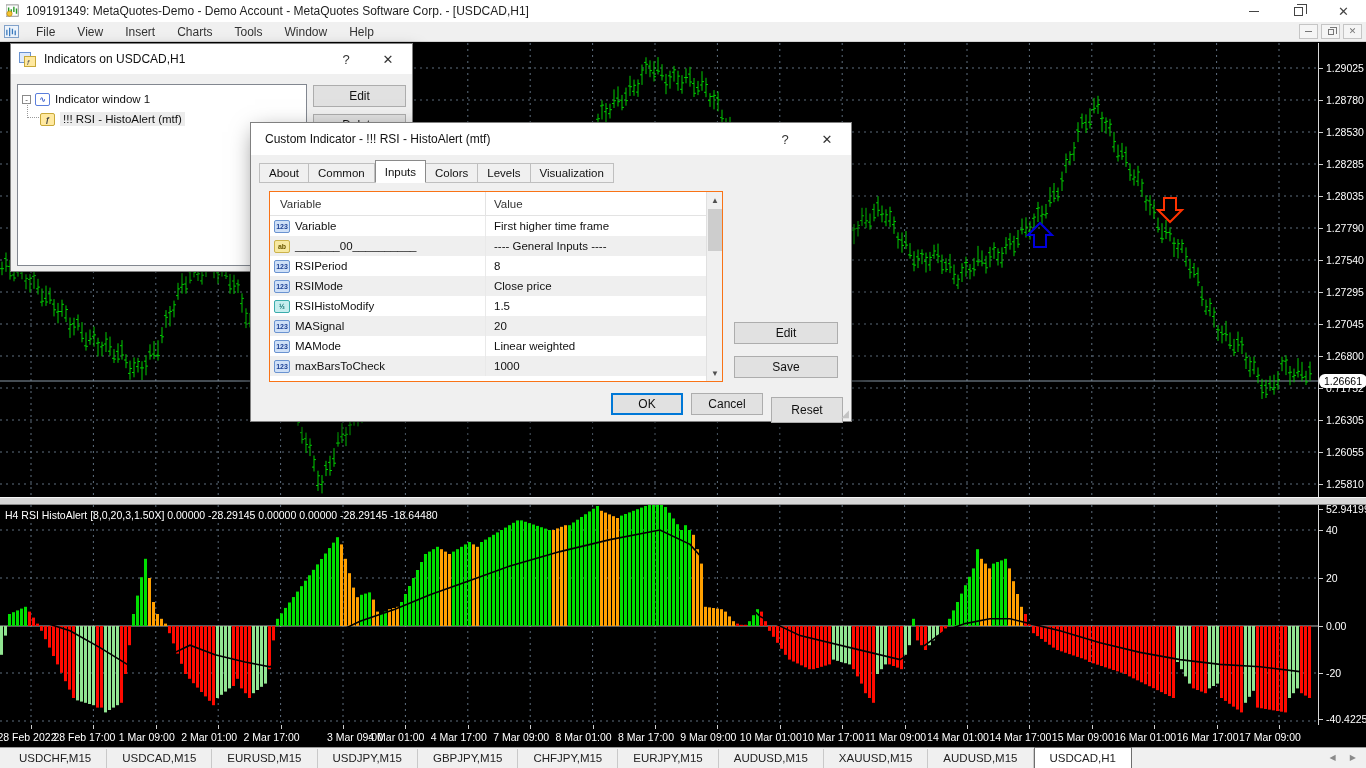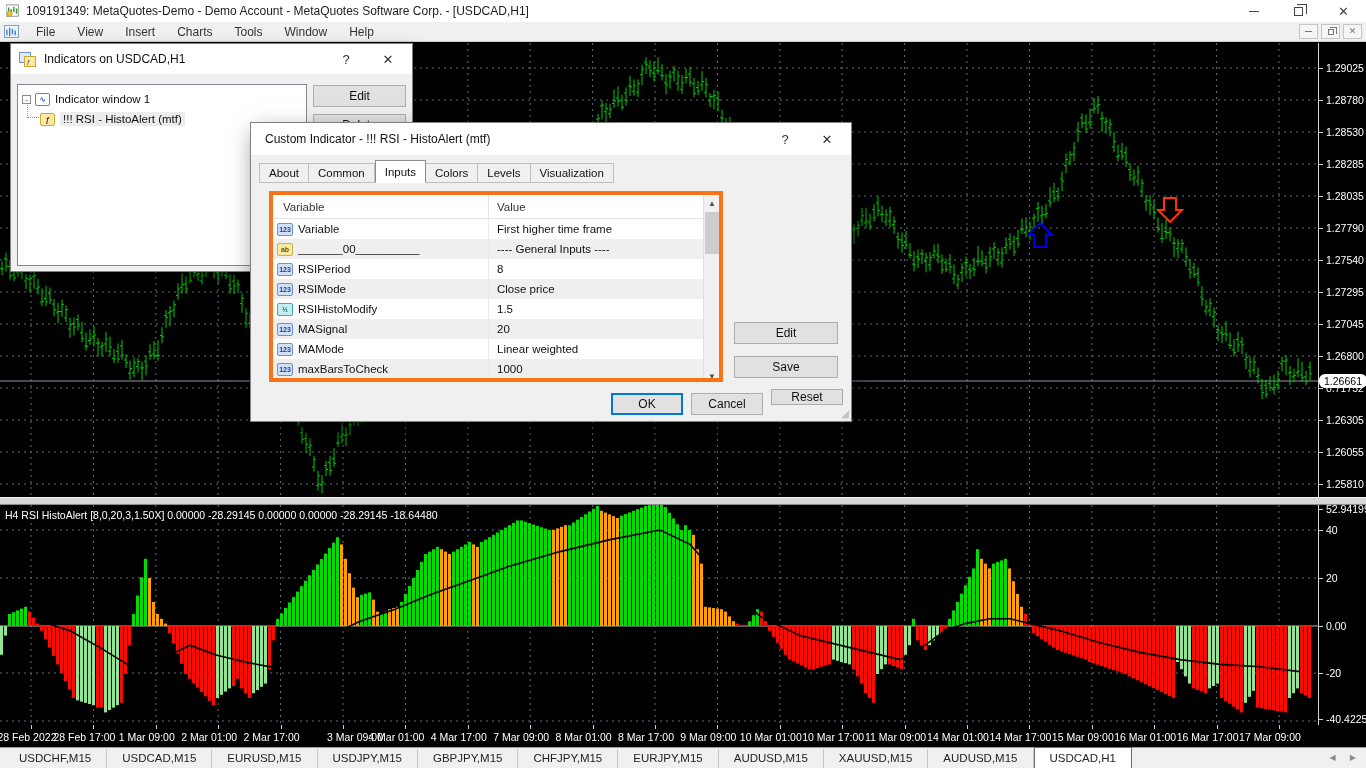--- a/index.html
+++ b/index.html
@@ -60,21 +60,21 @@
   .icon-fx { background:#ffe9a0; border:1px solid #c8a838; color:#444; font-style:italic; font-weight:bold; }
   .sel-label { background:#ececec; padding:1px 3px; }
   .dotline-v { position:absolute; border-left:1px dotted #9a9a9a; }
   .dotline-h { position:absolute; border-top:1px dotted #9a9a9a; }
 
   #custom-dialog { left:250px; top:122px; width:602px; height:300px; box-shadow:5px 10px 22px rgba(0,0,0,.5); }
   .dlg-tabs { position:absolute; left:8px; top:40px; height:20px; display:flex; }
   .dtab { font-size:11.5px; color:#111; padding:3px 9px 2px 9px; background:#f0f0f0; border:1px solid #bfbfbf; border-left:none; }
   .dtab:first-child { border-left:1px solid #bfbfbf; }
   .dtab.active { background:#ffffff; border:1px solid #8a8a8a; margin-top:-3px; padding-top:5px; border-bottom:1px solid #fff; }
-  #param-table { position:absolute; left:18px; top:68px; width:454px; height:191px; background:#fff; border:4px solid #f97316; overflow:hidden; }
+  #param-table { position:absolute; left:18px; top:68px; width:454px; height:191px; background:#fff; border:1px solid #f97316; overflow:hidden; }
   .tbl-header { display:flex; height:24px; border-bottom:1px solid #e3e3e3; font-size:11.5px; color:#333; align-items:center; }
   .th-var { width:216px; padding-left:10px; border-right:1px solid #e3e3e3; height:100%; display:flex; align-items:center; }
   .th-val { flex:1; padding-left:8px; }
   .tbl-row { display:flex; height:20px; align-items:center; font-size:11.5px; color:#111; }
   .tbl-row.alt { background:#efefef; }
   .td-var { width:216px; display:flex; align-items:center; padding-left:4px; height:100%; border-right:1px solid #e9e9e9; }
   .td-val { flex:1; padding-left:8px; white-space:nowrap; }
   .ric { width:16px; height:13px; border-radius:2px; font-size:7px; font-weight:bold; display:flex; align-items:center; justify-content:center; margin-right:5px; flex:0 0 16px; }
   .ric-123 { background:#cfe0f7; border:1px solid #6a93d0; color:#1c3f94; }
   .ric-ab  { background:#f7e9a0; border:1px solid #cbb24a; color:#6b5900; }
@@ -748,17 +748,17 @@
       <div id="tbl-scrollbar">
         <div class="sb-arrow" style="top:0;">▲</div>
         <div id="sb-thumb"></div>
         <div class="sb-arrow" style="bottom:0;">▼</div>
       </div>
     </div>
     <div class="btn" style="left:483px; top:199px; width:104px; height:22px;">Edit</div>
     <div class="btn" style="left:483px; top:233px; width:104px; height:22px;">Save</div>
     <div class="btn focused" style="left:360px; top:270px; width:72px; height:22px;">OK</div>
     <div class="btn" style="left:440px; top:270px; width:72px; height:22px;">Cancel</div>
-    <div class="btn" style="left:520px; top:266px; width:72px; height:16px;">Reset</div>
+    <div class="btn" style="left:520px; top:274px; width:72px; height:26px;">Reset</div>
     <div id="resize-grip">◢</div>
   </div>
 
 </div>
 
 </body></html>

